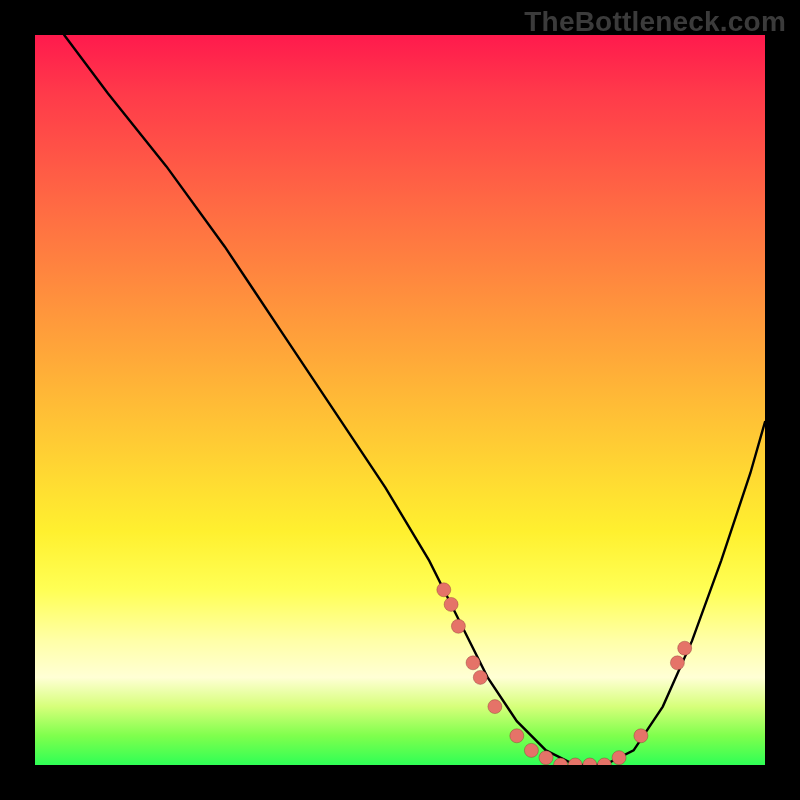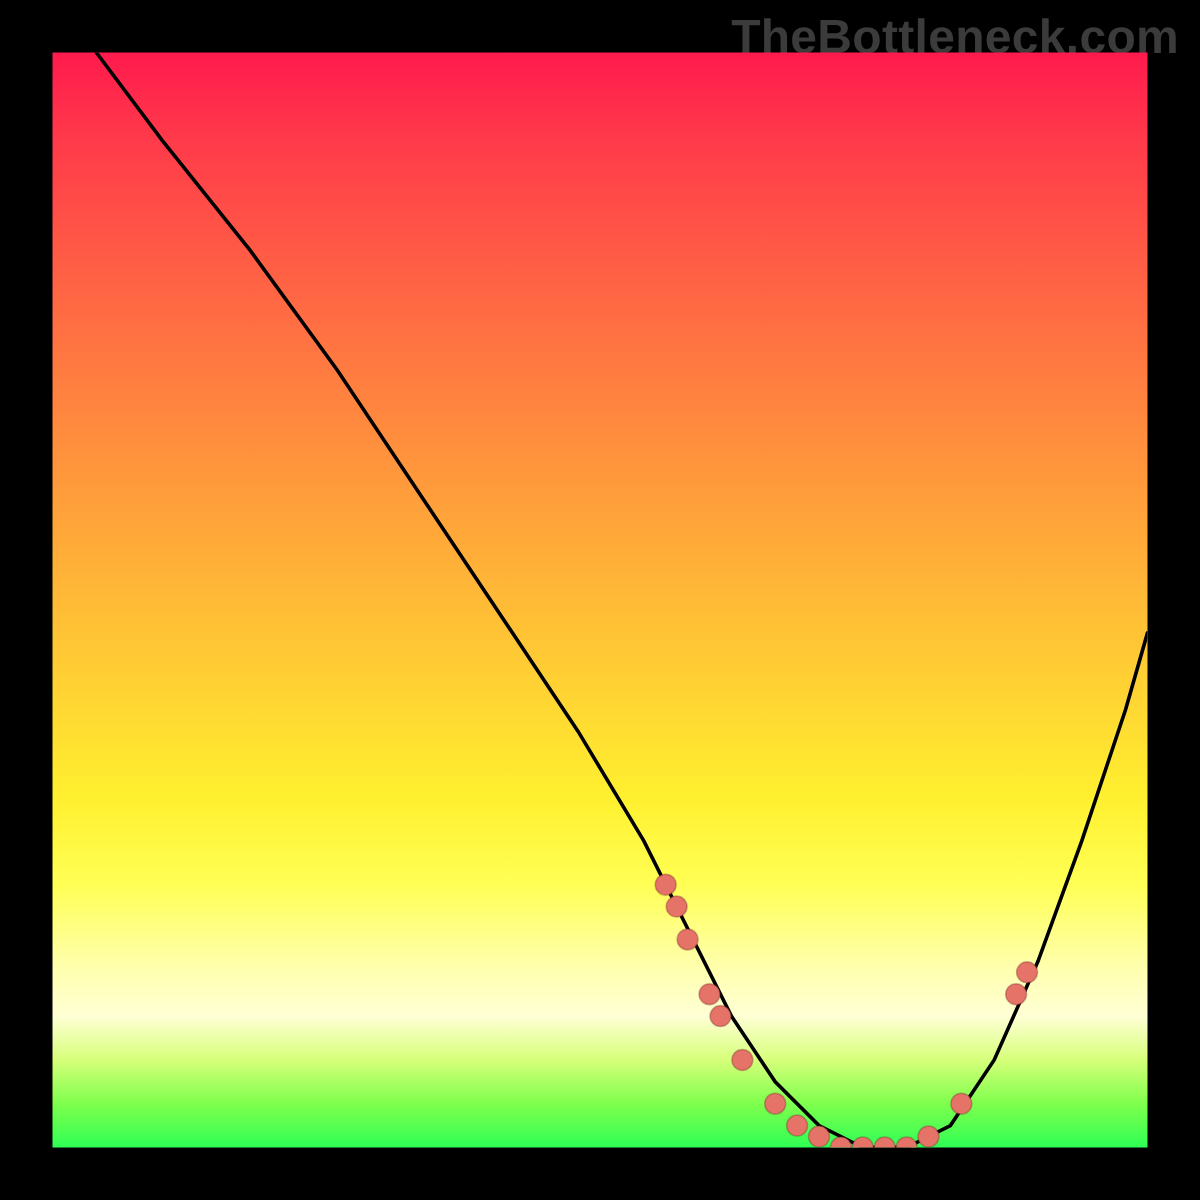--- a/index.html
+++ b/index.html
@@ -15,21 +15,21 @@
     position: relative;
     width: 800px;
     height: 800px;
     background: #000;
   }
   .watermark {
     position: absolute;
     top: 6px;
     right: 14px;
     color: #3b3b3b;
-    font-size: 32px;
+    font-size: 28px;
     font-weight: 600;
     letter-spacing: 0.2px;
     user-select: none;
   }
   .plot-area {
     position: absolute;
     left: 35px;
     top: 35px;
     width: 730px;
     height: 730px;

